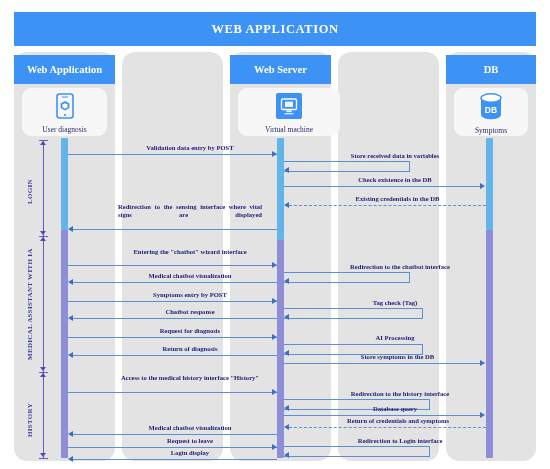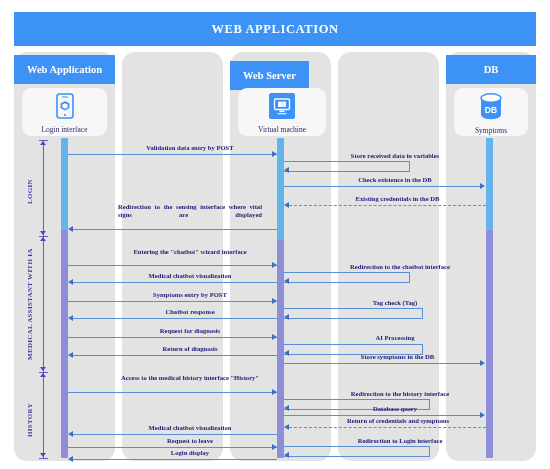--- a/index.html
+++ b/index.html
@@ -108,41 +108,41 @@
 
   <div class="panel" style="left:14px;top:52px;width:101px;height:409px;"></div>
   <div class="panel" style="left:122px;top:52px;width:101px;height:409px;"></div>
   <div class="panel" style="left:230px;top:52px;width:101px;height:409px;"></div>
   <div class="panel" style="left:338px;top:52px;width:101px;height:409px;"></div>
   <div class="panel" style="left:446px;top:52px;width:90px;height:409px;"></div>
 
   <div class="actor-head" style="left:14px;top:55px;width:101px;">
     <span>Web Application</span>
   </div>
-  <div class="actor-head" style="left:230px;top:61px;width:79px;">
+  <div class="actor-head" style="left:230px;top:55px;width:101px;">
     <span>Web Server</span>
   </div>
   <div class="actor-head" style="left:446px;top:55px;width:90px;">
     <span>DB</span>
   </div>
 
   <div class="actor-card" style="left:22px;top:88px;width:85px;height:48px;">
     <span class="ico">
       <svg width="18" height="26" viewBox="0 0 18 26">
         <rect x="1" y="1" width="16" height="24" rx="2.5" fill="none" stroke="#3d93f5" stroke-width="1.6"></rect>
         <line x1="6" y1="4" x2="12" y2="4" stroke="#3d93f5" stroke-width="1"></line>
         <circle cx="9" cy="22" r="1.1" fill="#3d93f5"></circle>
         <path d="M9 8 L13.4 10.4 L13.4 15 L9 17.6 L4.6 15 L4.6 10.4 Z" fill="#3d93f5"></path>
         <path d="M9 10.2 L11.6 11.6 L11.6 14.3 L9 15.7 L6.4 14.3 L6.4 11.6 Z" fill="#ffffff"></path>
       </svg>
     </span>
-    <span class="actor-label">Login interface</span>
-  </div>
-
-  <div class="actor-card" style="left:238px;top:88px;width:88px;height:48px;">
+    <span class="actor-label">User diagnosis</span>
+  </div>
+
+  <div class="actor-card" style="left:238px;top:88px;width:102px;height:48px;">
     <span class="ico">
       <svg width="26" height="26" viewBox="0 0 26 26">
         <rect x="0" y="0" width="26" height="26" rx="2" fill="#3d93f5"></rect>
         <rect x="5.5" y="6" width="15" height="10.5" rx="1.2" fill="none" stroke="#ffffff" stroke-width="1.3"></rect>
         <rect x="9" y="8.6" width="8" height="5.4" fill="#ffffff" opacity="0.9"></rect>
         <rect x="10.5" y="17.5" width="5" height="1.6" fill="#ffffff"></rect>
         <rect x="8.5" y="20" width="9" height="1.4" fill="#ffffff" opacity="0.75"></rect>
       </svg>
     </span>
     <span class="actor-label">Virtual machine</span>

